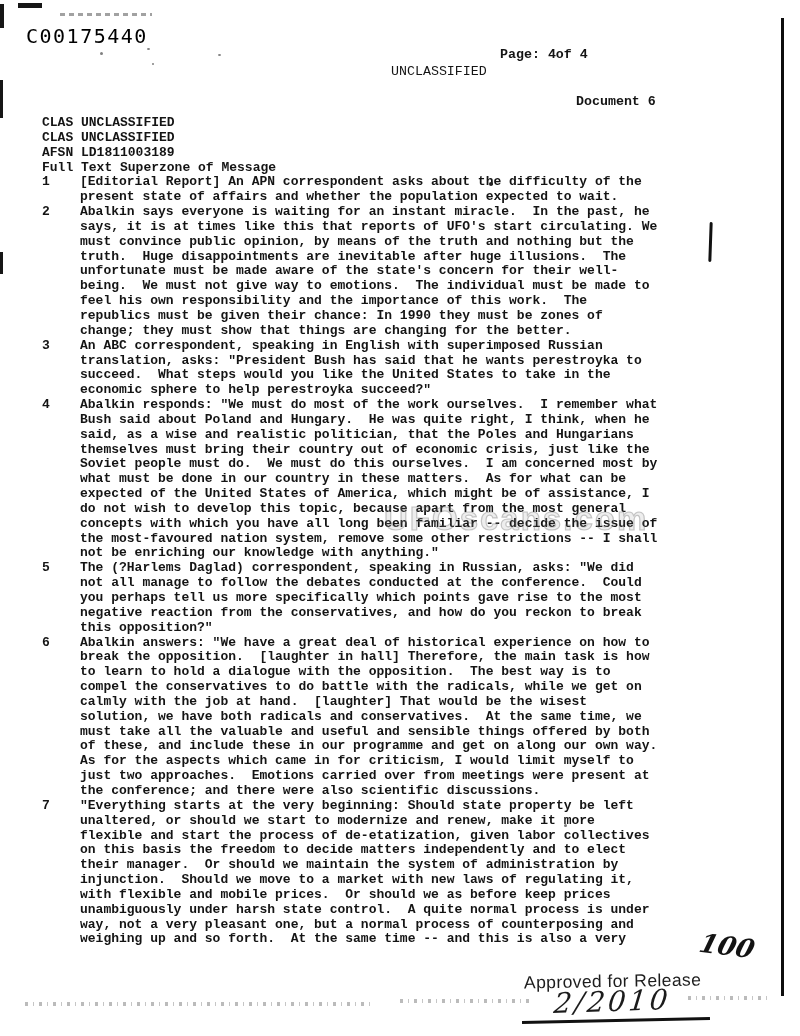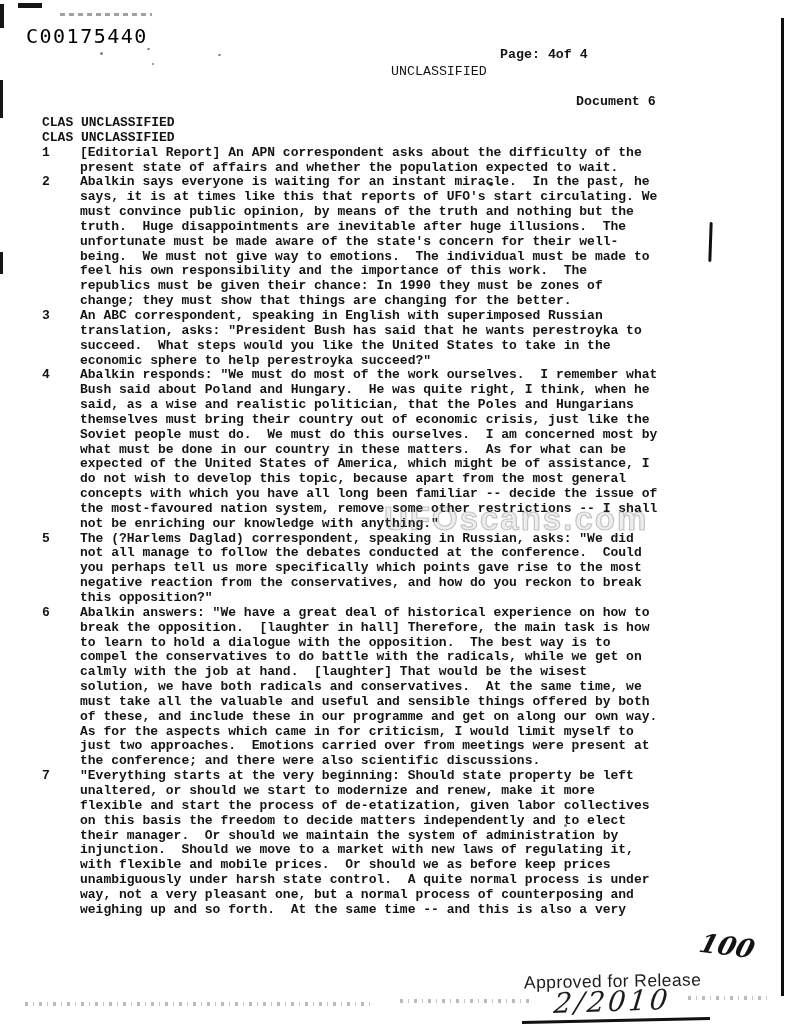--- a/index.html
+++ b/index.html
@@ -94,20 +94,22 @@
   <div class="abs page-info">
     <span>Page: 4</span>
     <span>of 4</span>
   </div>
   <div class="abs classification">UNCLASSIFIED</div>
   <div class="abs document-label">Document 6</div>
 
   <div class="abs body">
     <div class="hline">CLAS UNCLASSIFIED</div>
     <div class="hline">CLAS UNCLASSIFIED</div>
+    <div class="hline">AFSN LD1811003189</div>
+    <div class="hline">Full Text Superzone of Message</div>
 
     <div class="para">
       <span class="pnum">1</span>
       <div class="ptext">[Editorial Report] An APN correspondent asks about the difficulty of the present state of affairs and whether the population expected to wait.</div>
     </div>
     <div class="para">
       <span class="pnum">2</span>
       <div class="ptext">Abalkin says everyone is waiting for an instant miracle.  In the past, he says, it is at times like this that reports of UFO's start circulating. We must convince public opinion, by means of the truth and nothing but the truth.  Huge disappointments are inevitable after huge illusions.  The unfortunate must be made aware of the state's concern for their well-being.  We must not give way to emotions.  The individual must be made to feel his own responsibility and the importance of this work.  The republics must be given their chance: In 1990 they must be zones of change; they must show that things are changing for the better.</div>
     </div>
     <div class="para">

